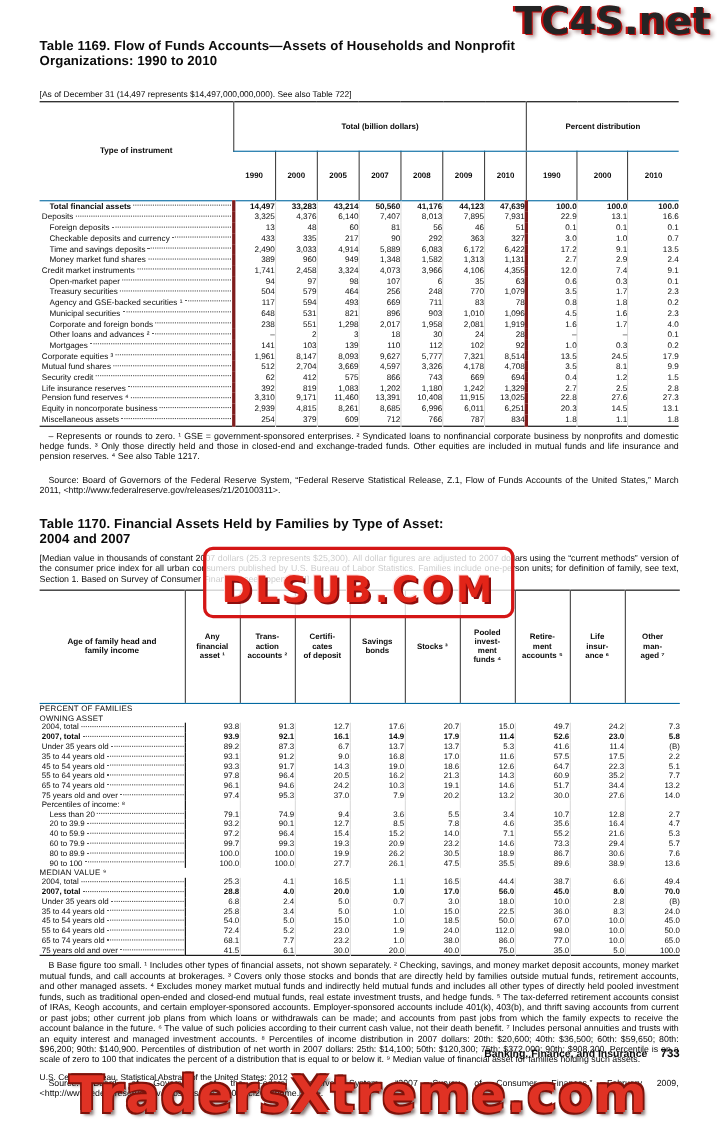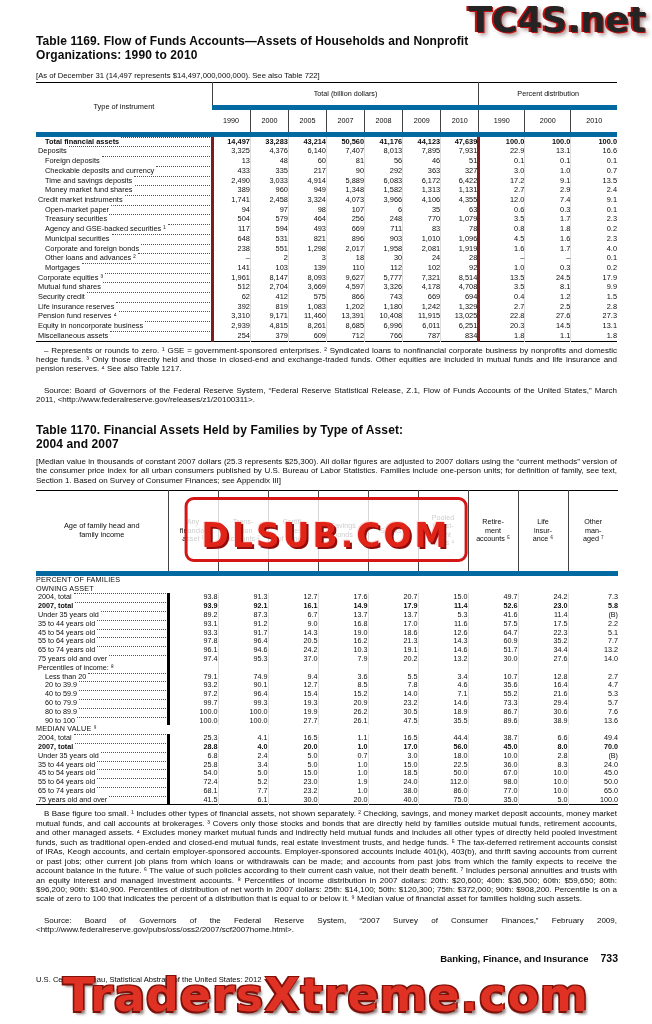--- a/index.html
+++ b/index.html
@@ -1,39 +1,39 @@
 <!DOCTYPE html>
 <html><head>
 <meta charset="utf-8">
 <style>
   html,body{margin:0;padding:0}
   body{width:652px;height:1024px;background:#ffffff;font-family:"Liberation Sans",sans-serif;color:#0b0b0b;position:relative;overflow:hidden}
   .content{position:absolute;top:0;left:0;width:652px;padding:34px 35px 0 36px;box-sizing:border-box}
 
   .tbl-title{font-size:12px;font-weight:700;line-height:1.2;margin:0 0 5px;white-space:pre-line;letter-spacing:.1px}
   .tbl-title.t2{margin-top:18px}
-  .bracket-note{font-size:7.7px;margin:8px 0 2px}
+  .bracket-note{font-size:7.7px;margin:18px 0 2px}
   .intro{font-size:8px;line-height:1.22;margin:0 0 4px;text-align:justify}
 
   table.data{width:100%;border-collapse:collapse;table-layout:fixed;border-top:1.4px solid #000;border-bottom:1px solid #000;margin-top:2px}
-  table.data th{font-weight:400;font-size:7.2px;line-height:1.18;text-align:center;vertical-align:middle;white-space:pre-line;border-left:1px solid #444;border-bottom:5px solid #0369a1;padding:5px 1px;background:#fff}
+  table.data th{font-weight:700;font-size:7.2px;line-height:1.18;text-align:center;vertical-align:middle;white-space:pre-line;border-left:1px solid #444;border-bottom:1px solid #0369a1;padding:16px 1px;background:#fff}
   table.data th:first-child{border-left:none}
   .t1169 thead th{height:12px}
   .t1170 thead th{height:70px}
   table.data th.stub-h{font-size:7.4px}
 
   table.data tbody td{padding:0;vertical-align:bottom;border-left:1px solid #dcdcdc}
   table.data tbody td:first-child{border-left:none}
   .t1169 tbody td{font-size:7.4px;line-height:9.7px}
   .t1170 tbody td{font-size:7.2px;line-height:8.8px}
   .t1169 tbody td.c0,.t1169 tbody td.c7{border-left:3px solid #7f1d1d}
-  .t1170 tbody td.c0{border-left:3px solid #000000}
+  .t1170 tbody td.c0{border-left:1px solid #000000}
 
   td.num{text-align:right;padding-right:4px}
-  td.stub .lead{display:flex;align-items:flex-start;overflow:hidden}
+  td.stub .lead{display:flex;align-items:center;overflow:hidden}
   td.stub .lbl{white-space:nowrap}
   td.stub .lead::after{content:"";flex:1 1 auto;border-bottom:1px dotted #555;margin:0 1px 2px 2px;min-width:3px}
   td.stub.noleader .lead::after{border-bottom:none}
   td.stub.ind0{padding-left:2px}
   td.stub.ind1{padding-left:9px}
   tr.bold{font-weight:700}
   td.section{white-space:pre-line;padding:1px 0 0 2px;letter-spacing:.2px;border-left:none !important}
 
   .fn{font-size:8px;line-height:1.18;margin:4px 0 0;text-indent:8px;text-align:justify}
   .fn.src{margin-top:12px}

